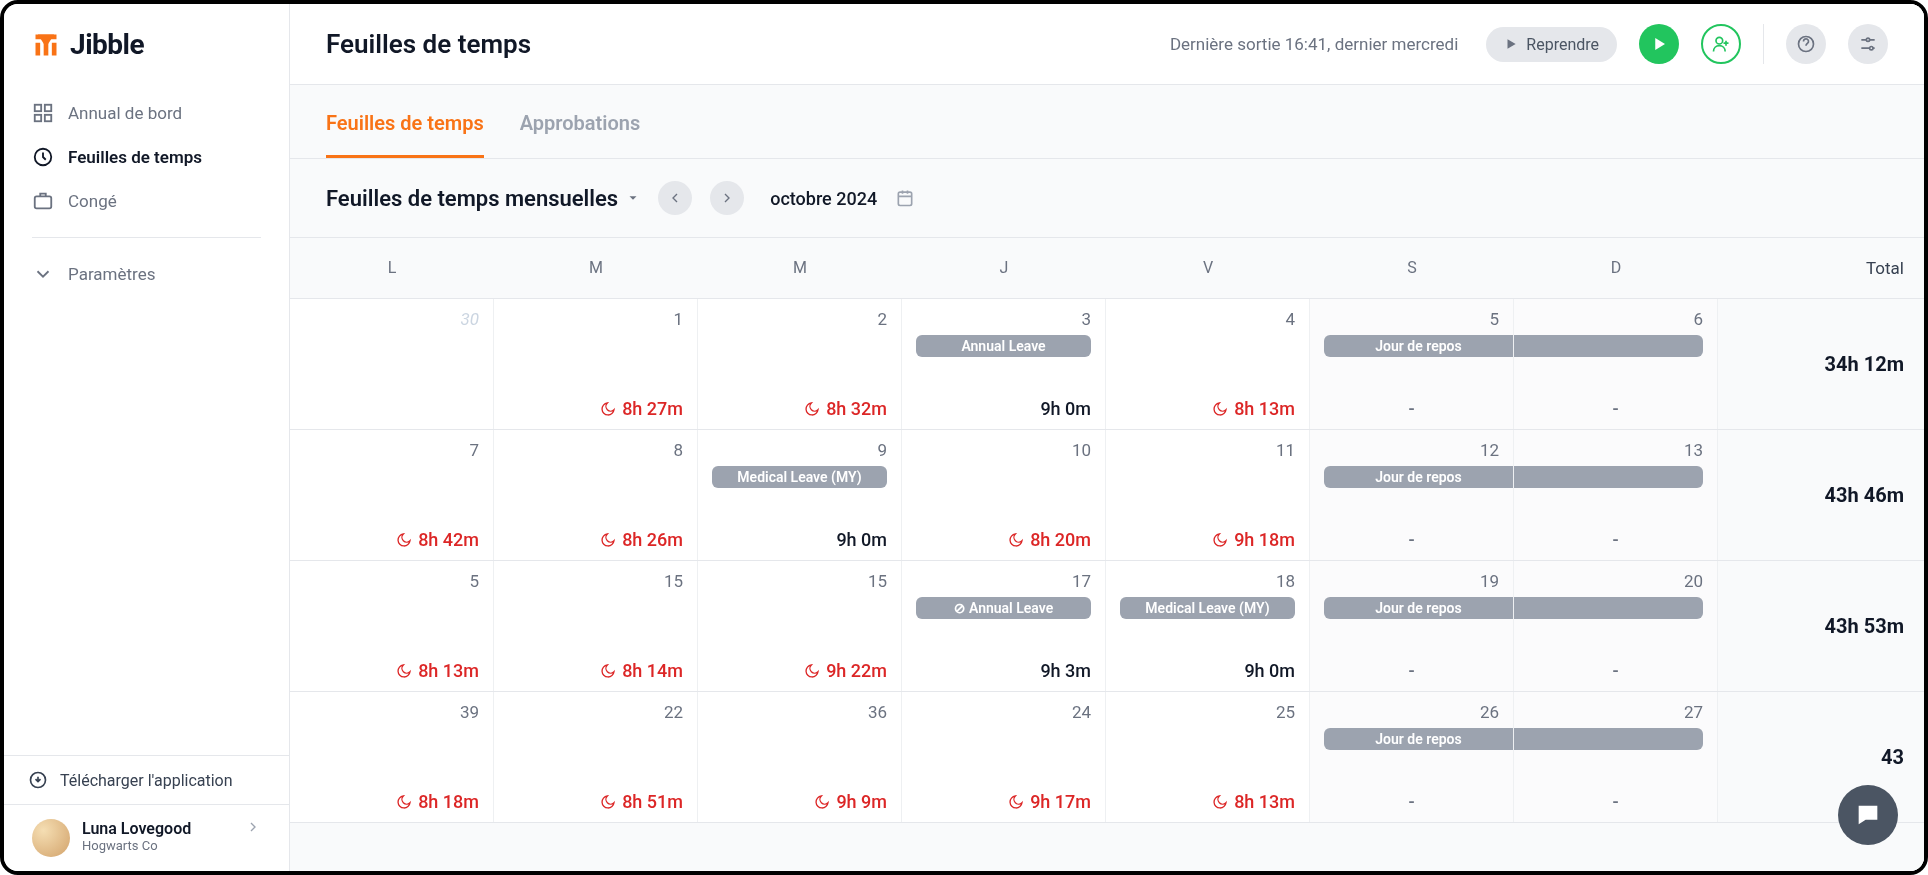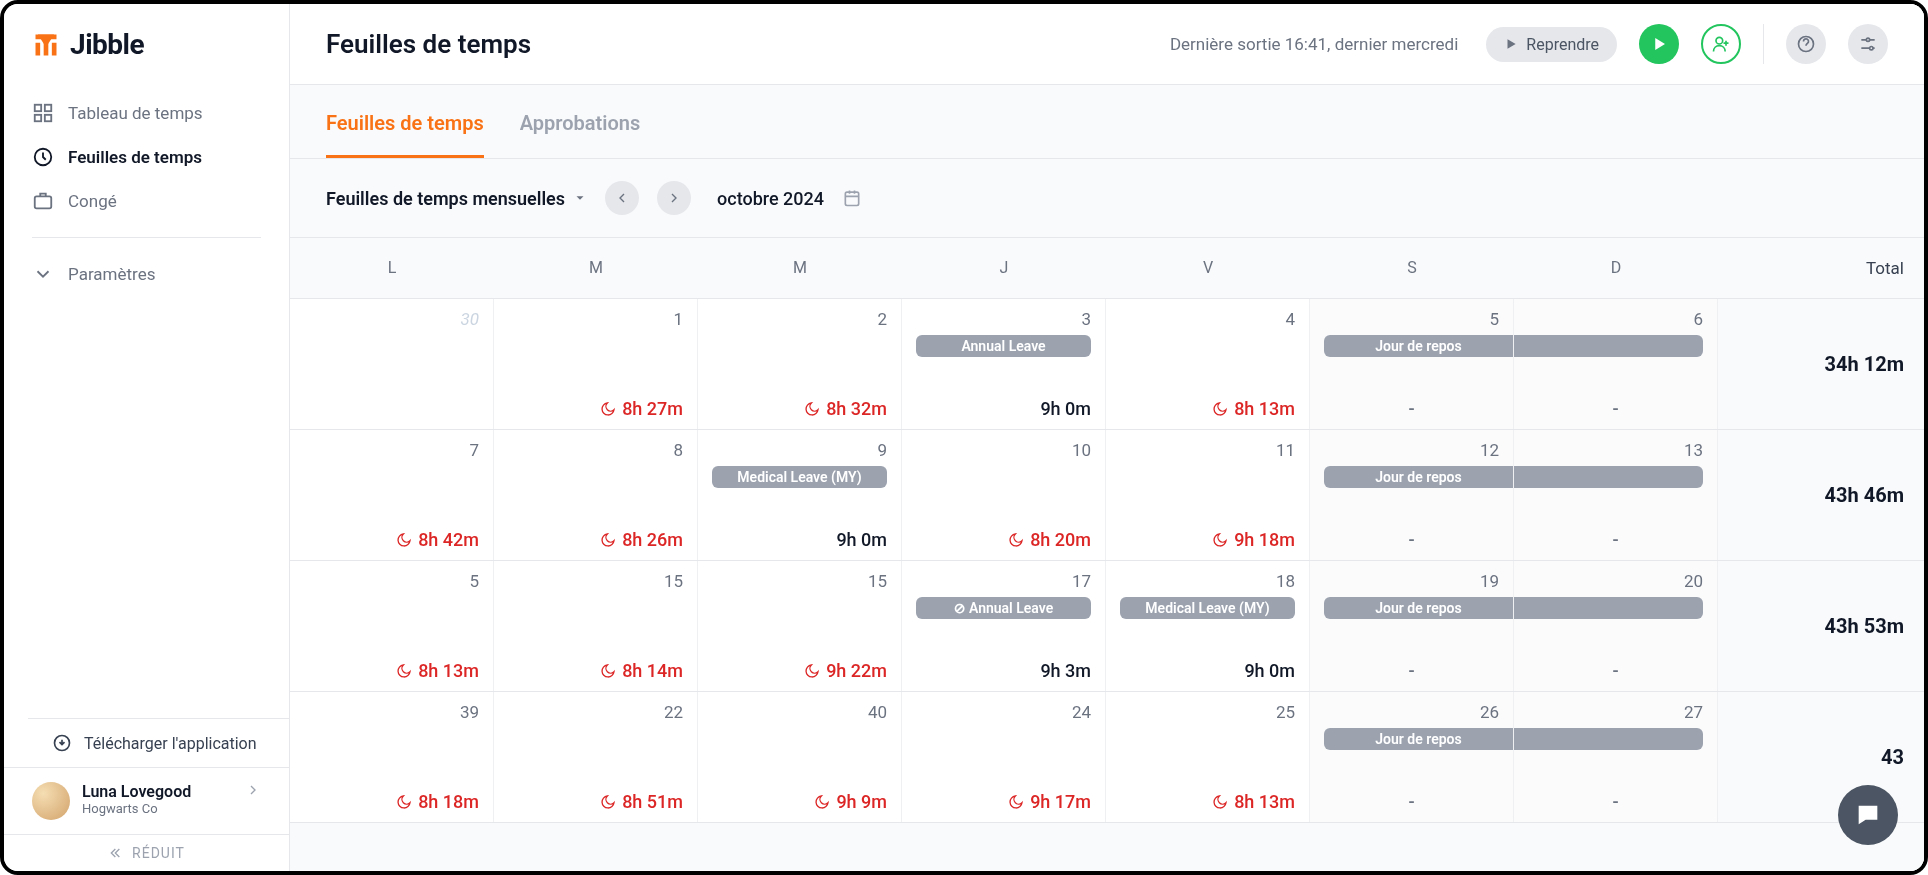--- a/index.html
+++ b/index.html
@@ -10,21 +10,21 @@
 .sidebar { width: 286px; min-width: 286px; background: #fff; border-right: 1px solid #e5e7eb; display: flex; flex-direction: column; padding-top: 24px; }
 .logo { display: flex; align-items: center; gap: 10px; padding: 0 28px 30px 28px; }
 .logo svg { width: 28px; height: 28px; }
 .logo-text { font-size: 28px; font-weight: 700; color: #111827; letter-spacing: -0.5px; }
 .nav { padding: 0 14px; }
 .nav-item { display: flex; align-items: center; gap: 14px; padding: 11px 14px; border-radius: 8px; cursor: pointer; color: #6b7280; font-size: 17px; }
 .nav-item.active { color: #111827; font-weight: 600; }
 .nav-item svg { width: 22px; height: 22px; }
 .nav-sep { height: 1px; background: #e5e7eb; margin: 14px 14px; }
 .sidebar-bottom { margin-top: auto; }
-.download { display: flex; align-items: center; gap: 12px; padding: 14px 24px; border-top: 1px solid #e5e7eb; color: #374151; font-size: 16px; cursor: pointer; margin-left: 24px; }
+.download { display: flex; align-items: center; gap: 12px; padding: 14px 24px; border-top: 1px solid #e5e7eb; color: #374151; font-size: 16px; cursor: pointer; }
 .user-row { display: flex; align-items: flex-start; gap: 12px; padding: 14px 28px; border-top: 1px solid #e5e7eb; cursor: pointer; }
 .avatar { width: 38px; height: 38px; border-radius: 50%; background: radial-gradient(circle at 30% 30%, #f5deb3, #d2a26a); }
 .user-info { flex: 1; }
 .user-name { font-size: 16px; font-weight: 600; color: #111827; }
 .user-org { font-size: 13px; color: #6b7280; }
 .reduit { display: flex; align-items: center; justify-content: center; gap: 8px; padding: 10px; color: #9ca3af; font-size: 14px; letter-spacing: 1px; border-top: 1px solid #e5e7eb; cursor: pointer; }
 
 
 .main { flex: 1; display: flex; flex-direction: column; background: #f9fafb; overflow: hidden; }
 .topbar { display: flex; align-items: center; justify-content: space-between; padding: 20px 36px; background: #fff; border-bottom: 1px solid #e5e7eb; }
@@ -37,21 +37,21 @@
 .vsep { width: 1px; height: 40px; background: #e5e7eb; }
 .gray-circ { width: 40px; height: 40px; border-radius: 50%; background: #e5e7eb; display: flex; align-items: center; justify-content: center; cursor: pointer; }
 
 
 .tabs { display: flex; gap: 36px; padding: 26px 36px 0 36px; border-bottom: 1px solid #e5e7eb; background: #f9fafb; }
 .tab { padding-bottom: 20px; font-size: 20px; font-weight: 600; color: #9ca3af; cursor: pointer; border-bottom: 3px solid transparent; }
 .tab.active { color: #f97316; border-bottom-color: #f97316; }
 
 
 .controls { display: flex; align-items: center; gap: 18px; padding: 22px 36px; background: #f9fafb; }
-.selector { display: flex; align-items: center; gap: 8px; font-size: 18px; font-weight: 600; color: #111827; cursor: pointer; }
+.selector { display: flex; align-items: center; gap: 8px; font-size: 22px; font-weight: 600; color: #111827; cursor: pointer; }
 .circ-nav { width: 34px; height: 34px; border-radius: 50%; background: #e5e7eb; display: flex; align-items: center; justify-content: center; cursor: pointer; color: #6b7280; }
 .period { font-size: 18px; font-weight: 500; color: #111827; margin-left: 8px; }
 
 
 .cal-wrap { flex: 1; overflow: auto; background: #f9fafb; }
 .cal { border-top: 1px solid #e5e7eb; }
 .row { display: flex; border-bottom: 1px solid #e5e7eb; }
 .day-head { flex: 0 0 204px; min-width: 204px; padding: 20px 0; text-align: center; color: #6b7280; font-size: 16px; background: #f9fafb; }
 .total-head { flex: 1; min-width: 120px; padding: 20px 20px; text-align: right; color: #374151; font-size: 17px; background: #f9fafb; }
 .cell { position: relative; flex: 0 0 204px; min-width: 204px; min-height: 130px; padding: 10px 14px; background: #fff; border-right: 1px solid #eef0f2; display: flex; flex-direction: column; cursor: pointer; }
@@ -85,21 +85,21 @@
       <span class="logo-text">Jibble</span>
     </div>
     <div class="nav">
       <div class="nav-item">
         <svg viewBox="0 0 24 24" fill="none" stroke="currentColor" stroke-width="2">
             <rect x="3" y="3" width="7" height="7"></rect>
             <rect x="14" y="3" width="7" height="7"></rect>
             <rect x="3" y="14" width="7" height="7"></rect>
             <rect x="14" y="14" width="7" height="7"></rect>
           </svg>
-        <span>Tableau de temps</span>
+        <span>Annual de bord</span>
       </div>
       <div class="nav-item active">
         <svg viewBox="0 0 24 24" fill="none" stroke="currentColor" stroke-width="2">
             <circle cx="12" cy="12" r="9"></circle>
             <path d="M12 7v5l3 3"></path>
           </svg>
         <span>Feuilles de temps</span>
       </div>
       <div class="nav-item">
         <svg viewBox="0 0 24 24" fill="none" stroke="currentColor" stroke-width="2">
@@ -126,26 +126,20 @@
       </div>
       <div class="user-row">
         <div class="avatar"></div>
         <div class="user-info">
           <div class="user-name">Luna Lovegood</div>
           <div class="user-org">Hogwarts Co</div>
         </div>
         <svg width="16" height="16" viewBox="0 0 24 24" fill="none" stroke="#9ca3af" stroke-width="2">
             <path d="M9 6l6 6-6 6"></path>
           </svg>
-      </div>
-      <div class="reduit">
-        <svg width="16" height="16" viewBox="0 0 24 24" fill="none" stroke="currentColor" stroke-width="2">
-            <path d="M17 6l-6 6 6 6M11 6l-6 6 6 6"></path>
-          </svg>
-        <span>RÉDUIT</span>
       </div>
     </div>
   </div>
 
   <div class="main">
     <div class="topbar">
       <div class="page-title">Feuilles de temps</div>
       <div class="topbar-right">
         <span class="last-out">Dernière sortie 16:41, dernier mercredi</span>
         <div class="resume-btn">
@@ -389,21 +383,21 @@
             <div class="cell">
               <div class="daynum">22</div>
               <div class="time warn">
                 <svg class="moon" viewBox="0 0 24 24" fill="none" stroke="#dc2626" stroke-width="2">
                   <path d="M21 13A9 9 0 1111 3a7 7 0 0010 10z"></path>
                 </svg>
                 <span>8h 51m</span>
               </div>
             </div>
             <div class="cell">
-              <div class="daynum">40</div>
+              <div class="daynum">36</div>
               <div class="time warn">
                 <svg class="moon" viewBox="0 0 24 24" fill="none" stroke="#dc2626" stroke-width="2">
                   <path d="M21 13A9 9 0 1111 3a7 7 0 0010 10z"></path>
                 </svg>
                 <span>9h 9m</span>
               </div>
             </div>
             <div class="cell">
               <div class="daynum">24</div>
               <div class="time warn">

